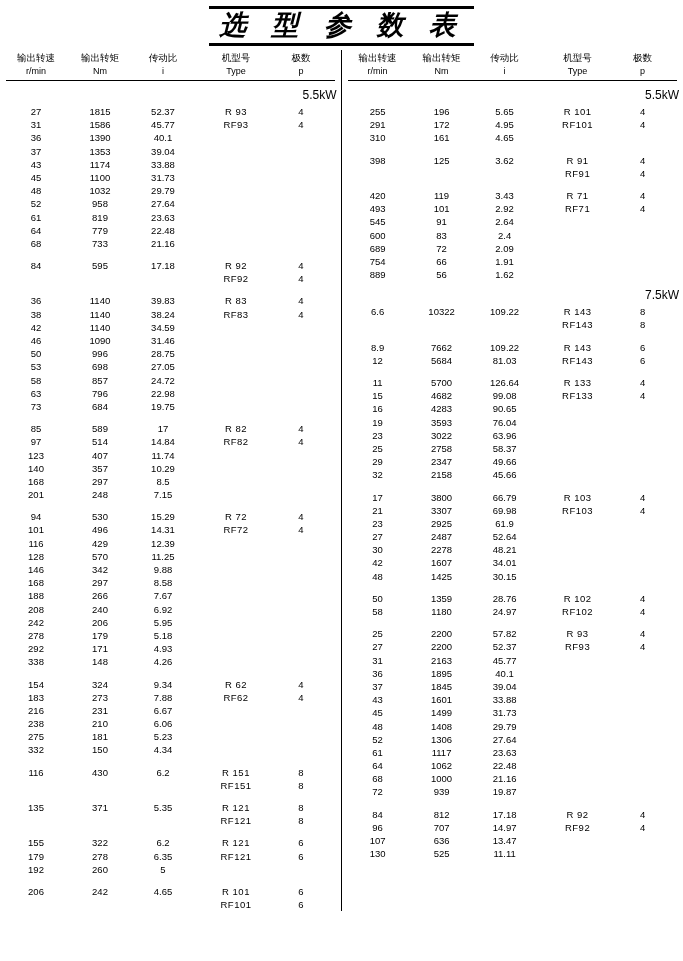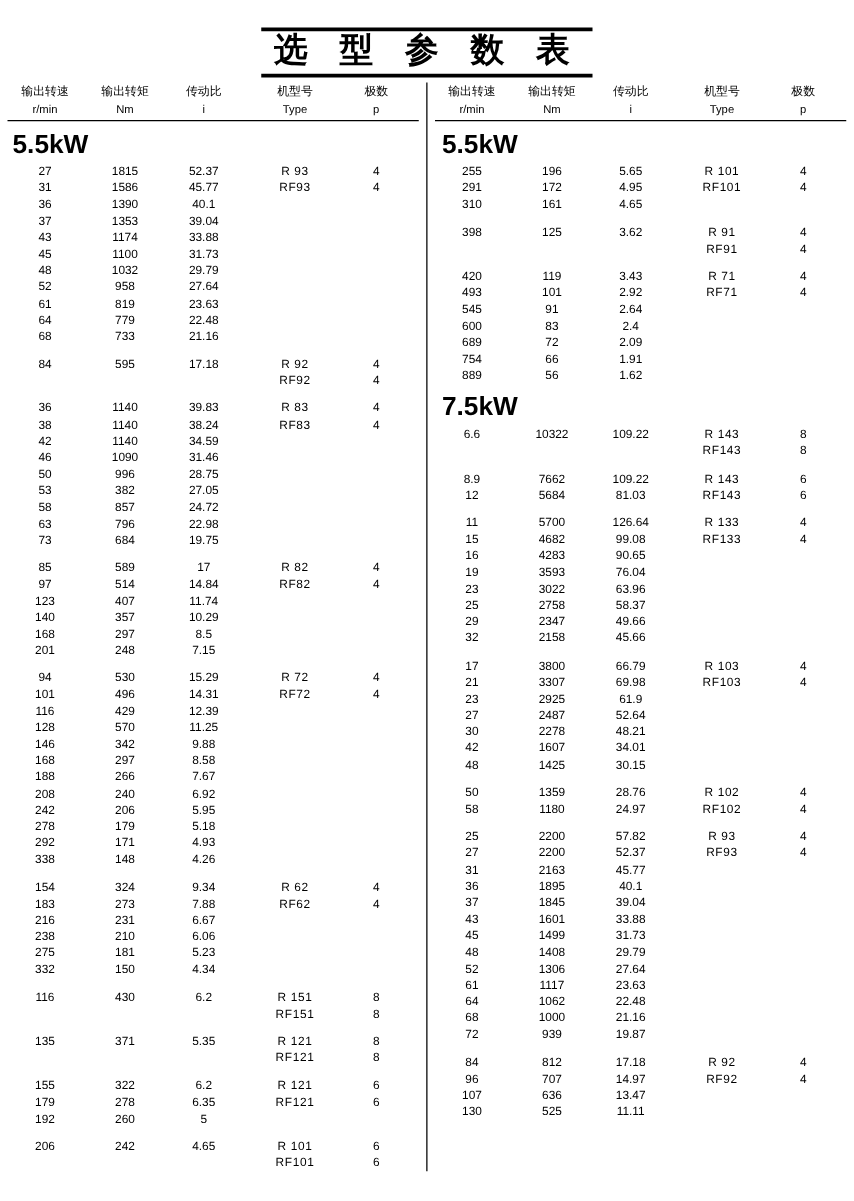--- a/index.html
+++ b/index.html
@@ -15,21 +15,22 @@
   }
   .page {
     width: 683px;
     height: 961px;
     position: relative;
     padding: 0;
   }
   
   .title-wrap {
     text-align: center;
-    padding-top: 22px;
+    padding-top: 6px;
+    font-style: italic;
   }
   .title {
     font-family: "DejaVu Sans", sans-serif;
     font-size: 27px;
     font-weight: bold;
     letter-spacing: 8px;
     display: inline-block;
     padding: 0 10px 3px 10px;
     border-bottom: 3px solid #000;
     border-top: 3px solid #000;
@@ -62,25 +63,26 @@
   .c-ratio  { width: 62px; }
   .c-type   { width: 84px; }
   .c-poles  { width: 46px; }
   .hdr .sub { font-size: 9px; }
   .hdr-rule {
     border-bottom: 1.5px solid #000;
     margin: 3px 2px 0 2px;
   }
   
   .pw {
-    font-size: 21px;
-    font-weight: bold;
+    font-size: 12px;
+    font-weight: normal;
     font-family: "Liberation Sans", sans-serif;
     padding: 7px 0 3px 6px;
     letter-spacing: 0px;
+    text-align: right;
   }
   .pw.indent { padding-left: 8px; }
   
   .rows { }
   .row {
     display: flex;
     font-size: 9.5px;
     line-height: 13.2px;
     text-align: center;
     height: 13.2px;
@@ -253,21 +255,21 @@
             </div>
             <div class="row">
               <div class="cell c-speed">50</div>
               <div class="cell c-torque">996</div>
               <div class="cell c-ratio">28.75</div>
               <div class="cell c-type type-cell"></div>
               <div class="cell c-poles"></div>
             </div>
             <div class="row">
               <div class="cell c-speed">53</div>
-              <div class="cell c-torque">382</div>
+              <div class="cell c-torque">698</div>
               <div class="cell c-ratio">27.05</div>
               <div class="cell c-type type-cell"></div>
               <div class="cell c-poles"></div>
             </div>
             <div class="row">
               <div class="cell c-speed">58</div>
               <div class="cell c-torque">857</div>
               <div class="cell c-ratio">24.72</div>
               <div class="cell c-type type-cell"></div>
               <div class="cell c-poles"></div>

